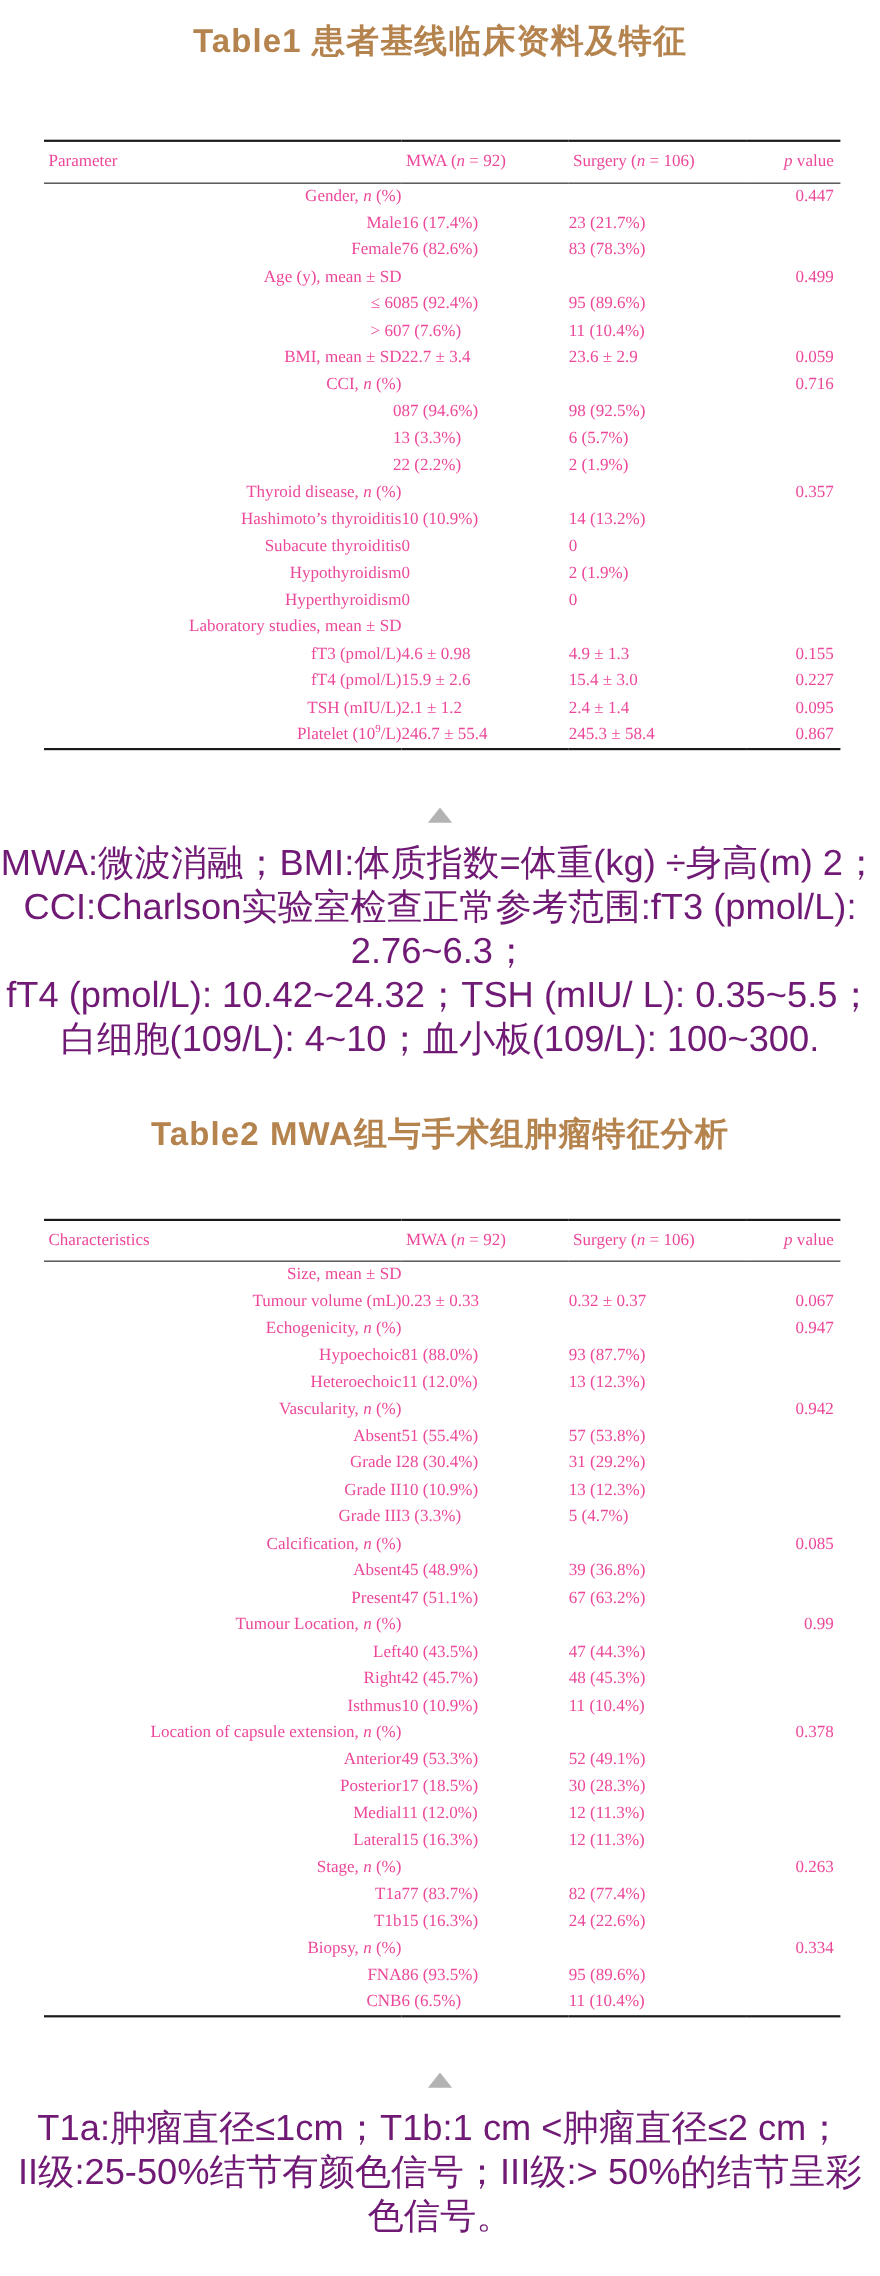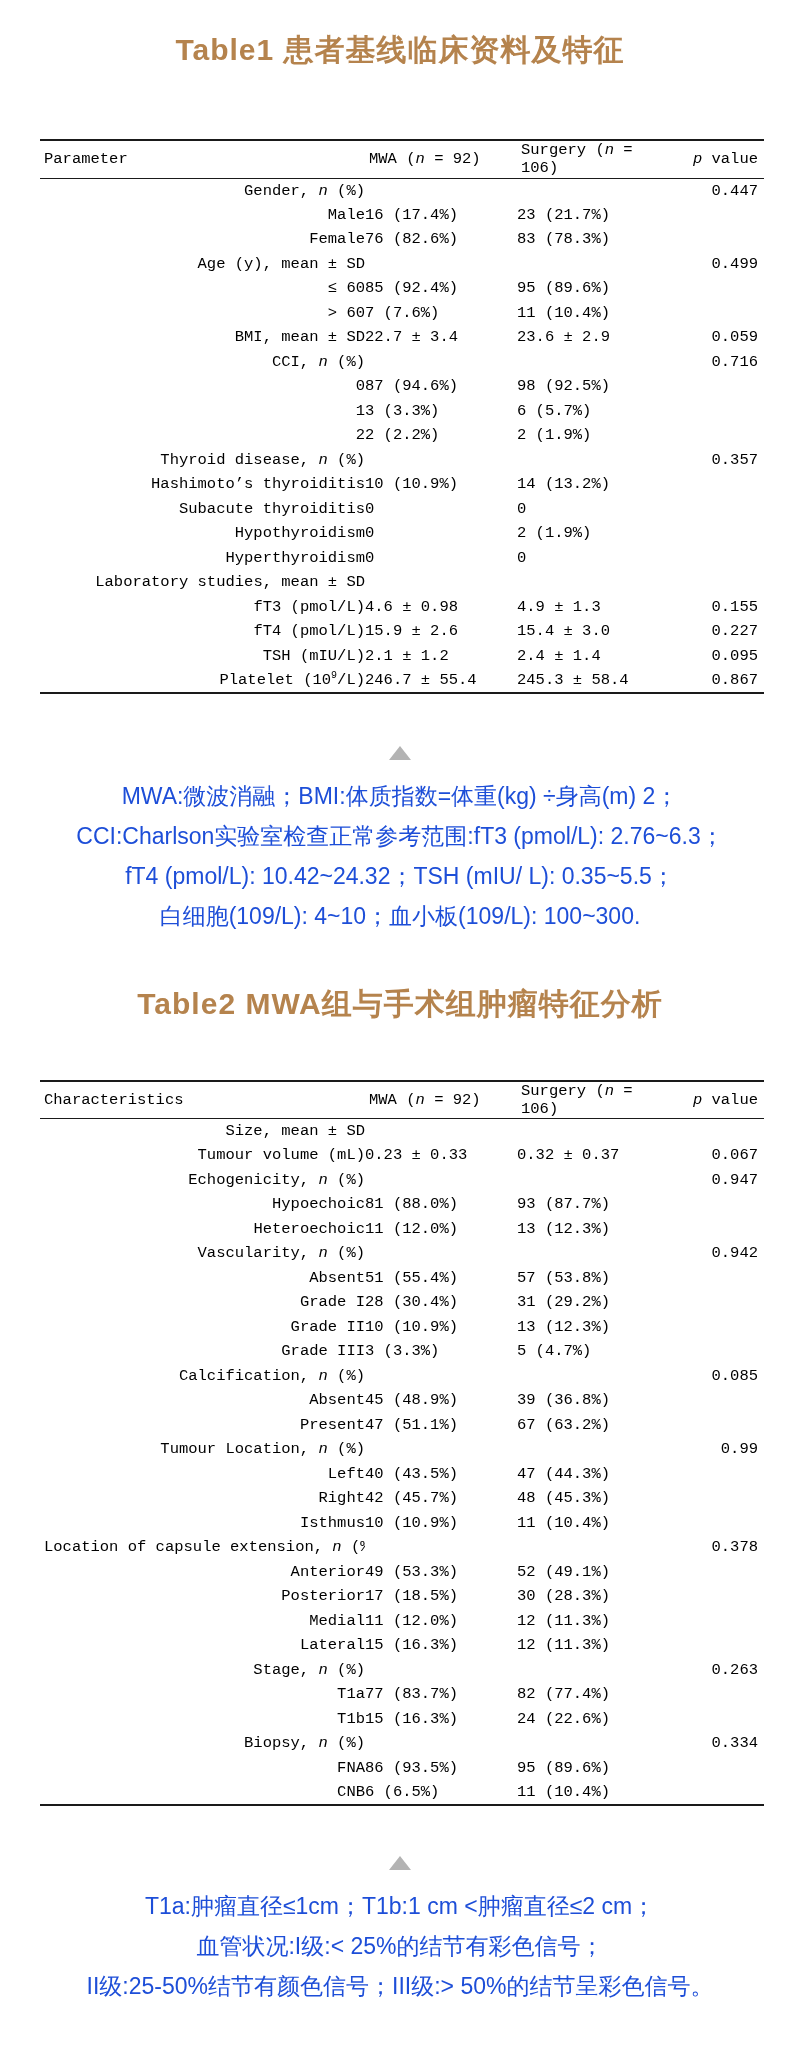--- a/index.html
+++ b/index.html
@@ -11,31 +11,30 @@
   }
   .doc-title {
     font-family: "Liberation Sans", "DejaVu Sans", sans-serif;
     font-weight: bold;
     font-size: 30px;
     line-height: 36px;
     text-align: center;
     color: #b5834d;
     letter-spacing: 1px;
   }
-  #title1 { padding-top: 32px; }
+  #title1 { padding-top: 20px; }
   #title2 { margin-top: 50px; }
 
   table.data-table {
     width: 724px;
     margin-left: 40px;
     border-collapse: collapse;
     table-layout: fixed;
     font-size: 15.5px;
-    color: #000000;
-    font-family: Liberation Mono, monospace;
+    color: #ec4899;
   }
   #table1 { margin-top: 71px; }
   #table2 { margin-top: 58px; }
   .data-table thead th {
     font-weight: normal;
     text-align: left;
     height: 38px;
     vertical-align: middle;
     border-top: 2.5px solid #1a1a1a;
     border-bottom: 1.5px solid #1a1a1a;
@@ -60,24 +59,24 @@
     border-left: 11px solid transparent;
     border-right: 11px solid transparent;
     border-bottom: 14px solid #b3b3b3;
     margin: 0 auto;
   }
   #tri1 { margin-top: 52px; }
   #tri2 { margin-top: 50px; }
 
   .note {
     font-family: "Liberation Sans", "DejaVu Sans", sans-serif;
-    font-size: 23px;
+    font-size: 33px;
     line-height: 40px;
     font-weight: 500;
-    color: #1d4ed8;
+    color: #701a75;
     text-align: center;
   }
   #note1 { margin-top: 16px; }
   #note2 { margin-top: 16px; text-align: center; }
 </style>
 </head>
 <body>
 
 <h1 id="title1" class="doc-title">Table1 患者基线临床资料及特征</h1>
 
@@ -421,15 +420,14 @@
         <td class="c-surgery">11 (10.4%)</td>
         <td class="c-p"></td>
       </tr>
     </tbody>
 </table>
 
 <div id="tri2" class="tri"></div>
 
 <div id="note2" class="note">
   <div>T1a:肿瘤直径≤1cm；T1b:1 cm &lt;肿瘤直径≤2 cm；</div>
-  <div>血管状况:I级:&lt; 25%的结节有彩色信号；</div>
   <div>II级:25-50%结节有颜色信号；III级:&gt; 50%的结节呈彩色信号。</div>
 </div>
 
 </body></html>

